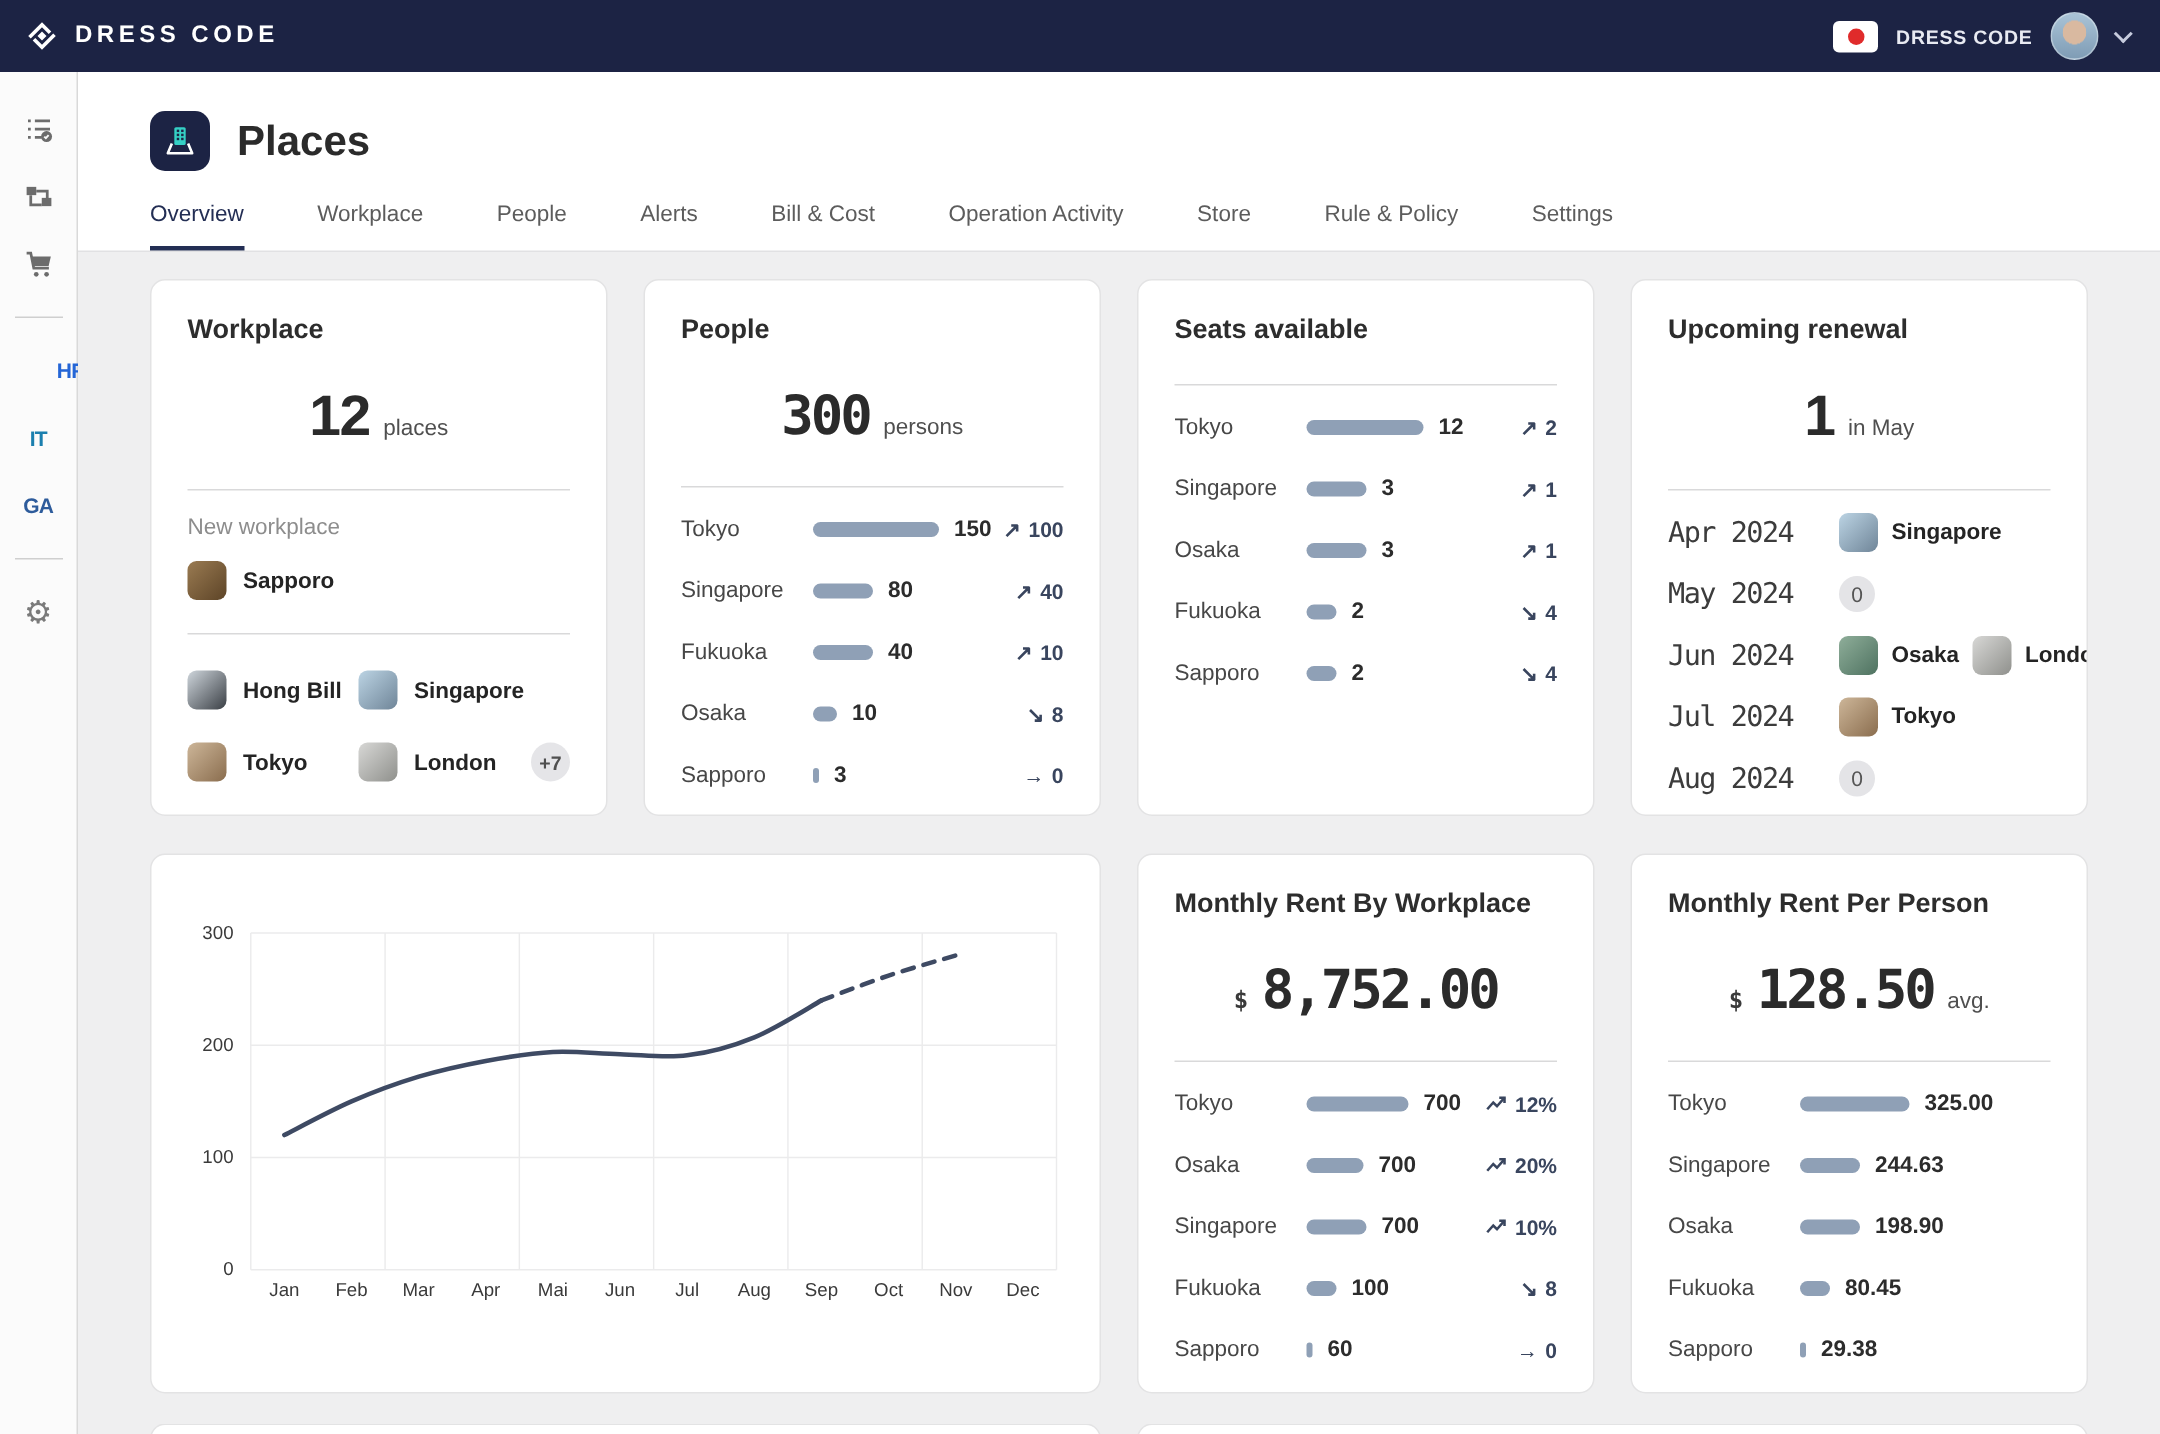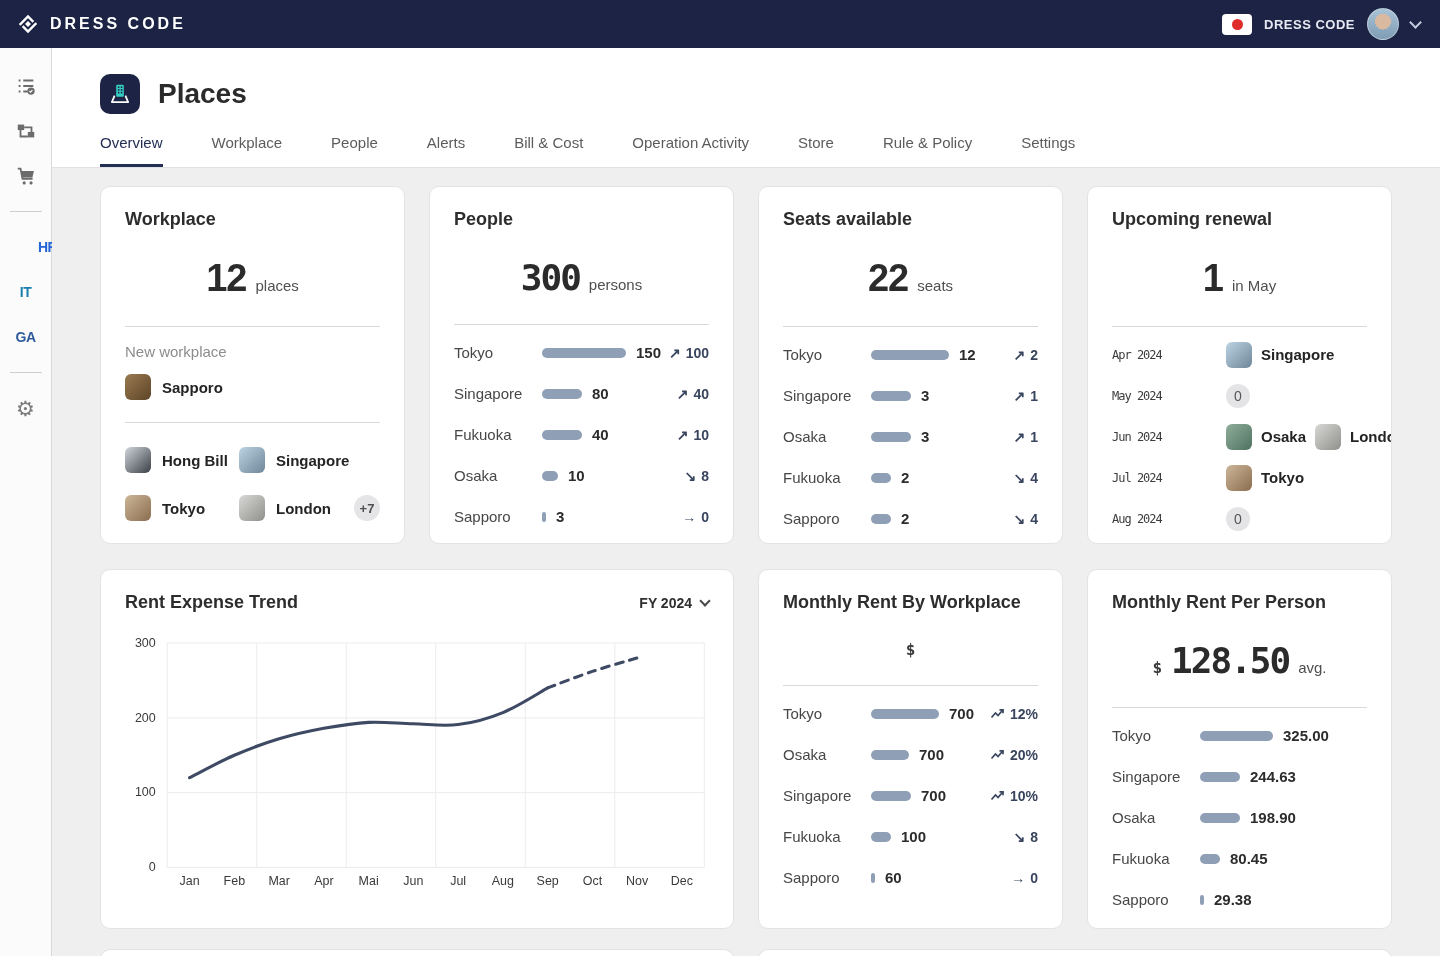--- a/index.html
+++ b/index.html
@@ -67,21 +67,21 @@
 
   .section-label { margin-top:16px; font-size:15px; color:#8d8d8d; }
   .place-item { display:flex; align-items:center; gap:11px; }
   .place-thumb { width:26px; height:26px; border-radius:6px; flex-shrink:0; }
   .place-name { font-size:15px; font-weight:700; color:#242424; }
   .wp-new { margin-top:14px; }
   .wp-grid { display:grid; grid-template-columns:1fr 1fr; row-gap:22px; margin-top:24px; }
   .more-badge { width:26px; height:26px; border-radius:50%; background:#e5e5e8; color:#4f4f4f; font-size:13px; font-weight:600; display:flex; align-items:center; justify-content:center; margin-left:12px; cursor:pointer; }
 
   .renew-row { display:flex; align-items:center; height:41px; gap:14px; }
-  .renew-month { width:100px; font-size:12px; color:#3c3c3c; flex-shrink:0; letter-spacing:-1px; }
+  .renew-month { width:100px; font-size:19px; color:#3c3c3c; flex-shrink:0; letter-spacing:-1px; }
   .renew-places { display:flex; align-items:center; gap:9px; }
   .zero-badge { width:24px; height:24px; border-radius:50%; background:#e4e4e7; color:#555; font-size:14px; display:flex; align-items:center; justify-content:center; }
 
   
   .chart-wrap { margin-top:14px; }
   .partials { display:grid; grid-template-columns:repeat(4,305px); gap:24px; margin-top:20px; }
   .partial-card { grid-column:span 2; height:12px; background:#fff; border:1px solid #e3e3e4; border-radius:10px 10px 0 0; border-bottom:none; }
 </style>
 </head>
 <body>
@@ -274,24 +274,20 @@
                   <span>0</span>
                 </span>
               </div>
             </div>
         </div>
 
         <div class="card">
           <div class="card-title-row">
               <span class="card-title">Seats available</span>
             </div>
-          <div class="big-row">
-            <span class="big-num">22</span>
-            <span class="big-unit">seats</span>
-          </div>
           <div class="divider"></div>
           <div class="rows" id="seats-rows">
               <div class="stat-row">
                 <span class="stat-label">Tokyo</span>
                 <div class="stat-bar" style="width: 78px;"></div>
                 <span class="stat-value">12</span>
                 <span class="stat-trend">
                   <span class="arrow-glyph">↗</span>
                   <span>2</span>
                 </span>
@@ -377,27 +373,20 @@
               <div class="renew-row">
                 <span class="renew-month mono">Aug 2024</span>
                 <span class="renew-places">
                   <span class="zero-badge">0</span>
                 </span>
               </div>
             </div>
         </div>
 
         <div class="card tall span2">
-          <div class="card-title-row">
-            <span class="card-title">Rent Expense Trend</span>
-            <span class="filter">
-              <span>FY 2024</span>
-              <span class="chev dark"></span>
-            </span>
-          </div>
           <div class="chart-wrap">
             <svg id="trend-chart" width="587" height="268" viewBox="0 0 612 270">
                 <line x1="44" y1="12" x2="44" y2="246" stroke="#ebebec" stroke-width="1"></line>
                 <line x1="137.33333333333331" y1="12" x2="137.33333333333331" y2="246" stroke="#ebebec" stroke-width="1"></line>
                 <line x1="230.66666666666666" y1="12" x2="230.66666666666666" y2="246" stroke="#ebebec" stroke-width="1"></line>
                 <line x1="324" y1="12" x2="324" y2="246" stroke="#ebebec" stroke-width="1"></line>
                 <line x1="417.3333333333333" y1="12" x2="417.3333333333333" y2="246" stroke="#ebebec" stroke-width="1"></line>
                 <line x1="510.6666666666667" y1="12" x2="510.6666666666667" y2="246" stroke="#ebebec" stroke-width="1"></line>
                 <line x1="604" y1="12" x2="604" y2="246" stroke="#ebebec" stroke-width="1"></line>
                 <line x1="44" y1="246" x2="604" y2="246" stroke="#ebebec" stroke-width="1"></line>
@@ -425,20 +414,21 @@
               </svg>
           </div>
         </div>
 
         <div class="card tall">
           <div class="card-title-row">
               <span class="card-title">Monthly Rent By Workplace</span>
             </div>
           <div class="big-row">
             <span class="cur mono">$</span>
+            <span class="big-num mono">8,752.00</span>
           </div>
           <div class="divider"></div>
           <div class="rows" id="rentwp-rows">
               <div class="stat-row">
                 <span class="stat-label">Tokyo</span>
                 <div class="stat-bar" style="width: 68px;"></div>
                 <span class="stat-value">700</span>
                 <span class="stat-trend">
                   <svg width="15" height="14" viewBox="0 0 15 14">
                     <path d="M1.5 10.5 L5.5 6 L8 8.5 L13 2.8" stroke="#39455e" stroke-width="1.7" fill="none"></path>

